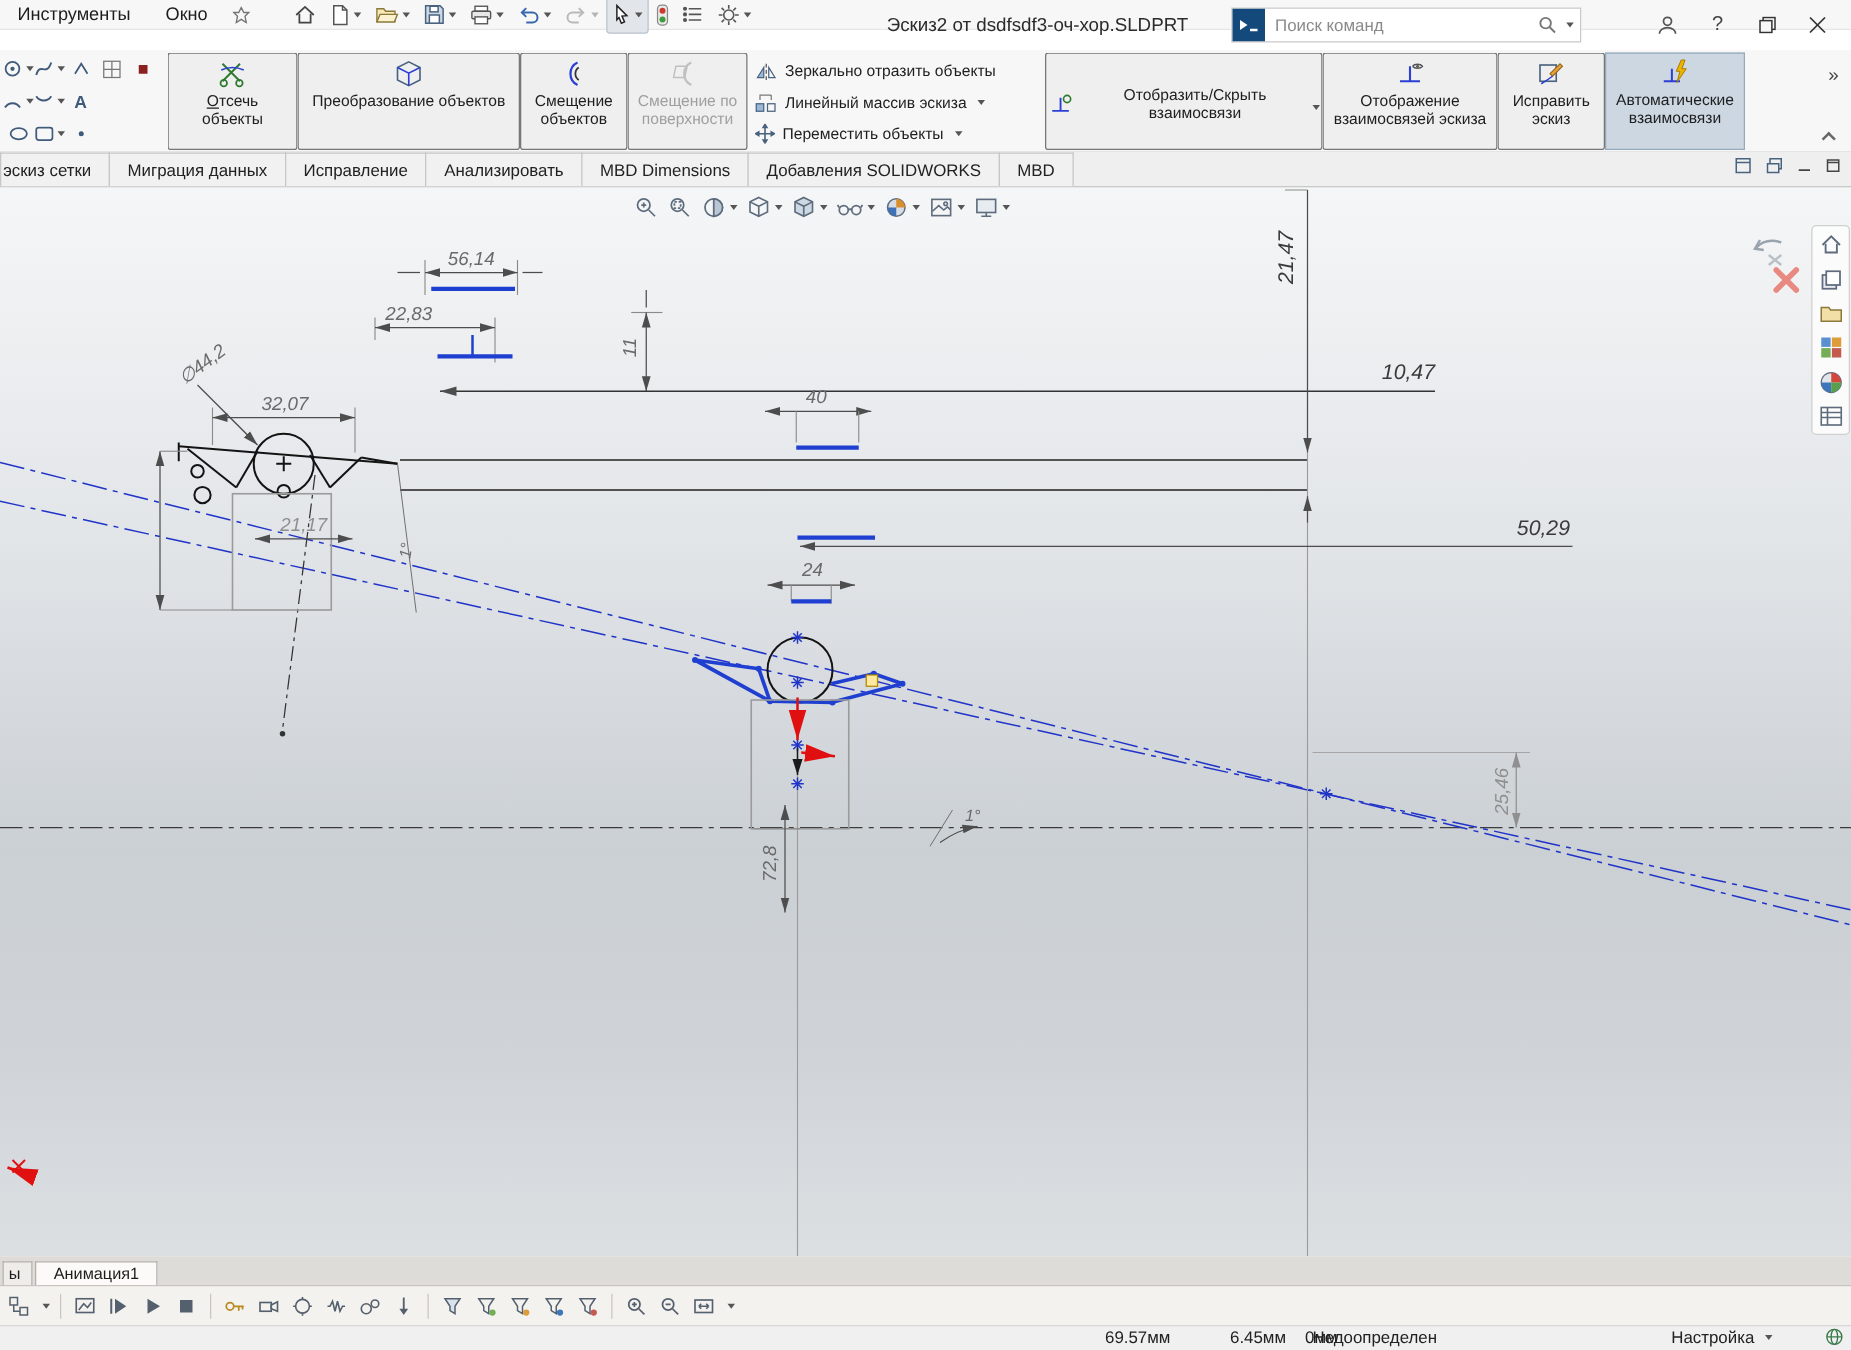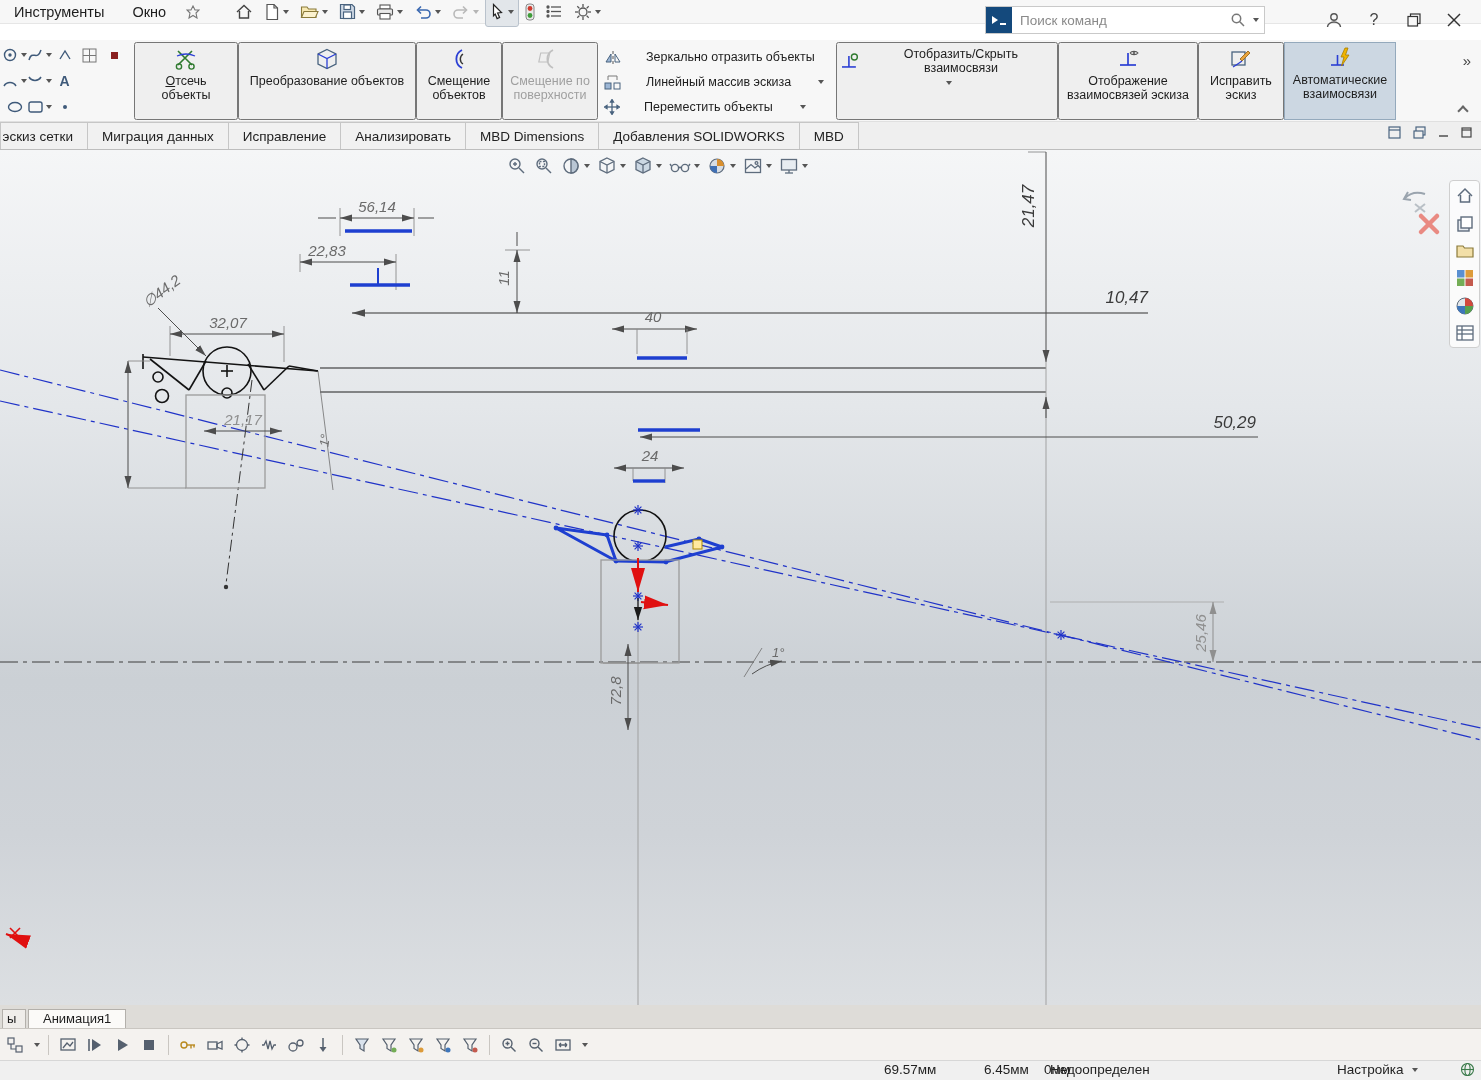--- a/index.html
+++ b/index.html
@@ -30,22 +30,22 @@
 .sk-cluster{position:absolute;left:0;top:2px;width:130px;height:78px;display:grid;grid-template-columns:repeat(5,25px);grid-auto-rows:26px;align-items:center;justify-items:center;padding-left:2px}
 .mini{display:flex;align-items:center;justify-content:center;height:22px;padding:0 1px}
 .rwrap{position:absolute;left:134px;top:2px;display:flex;align-items:flex-start;height:78px}
 .rbtn{display:flex;flex-direction:column;align-items:center;padding:3px 6px 0 6px;font-size:12.5px;color:#1e1e1e;text-align:center;line-height:14px;height:78px}
 .rbtn .ric{margin-bottom:3px}
 .rbtn .lbl{display:block}
 .ul-first::first-letter{text-decoration:underline}
 .rbtn.dis{color:#9f9f9f}
 .rbtn.hl{background:#ccd7e2;border:1px solid #94a9bc}
 .rstack{display:flex;flex-direction:column;justify-content:flex-start;padding-top:4px;gap:3px;height:78px}
-.rrow{display:flex;align-items:center;gap:24px;font-size:12.5px;color:#1e1e1e;height:22px;padding:0 6px}
-.relbtn{display:flex;flex-direction:column;align-items:center;font-size:12.5px;color:#1e1e1e;height:78px;padding-top:3px}
+.rrow{display:flex;align-items:center;gap:6px;font-size:12.5px;color:#1e1e1e;height:22px;padding:0 6px}
+.relbtn{display:flex;align-items:center;font-size:12.5px;color:#1e1e1e;height:78px;padding-top:3px}
 .relbtn .toprow{display:flex;align-items:center;gap:6px}
 .overflow-glyph{position:absolute;right:10px;top:12px;font-size:15px;color:#444}
 .collapse-chev{position:absolute;right:14px;bottom:6px;width:8px;height:8px;border-left:2px solid #666;border-top:2px solid #666;transform:rotate(45deg)}
 
 
 .tabrow{position:absolute;top:122px;left:0;width:1481px;height:28px;background:#efefef;border-bottom:1px solid #bdbdbd;display:flex;align-items:stretch}
 .tab{display:flex;align-items:center;padding:0 14px;font-size:13.5px;color:#222;border:1px solid #c6c6c6;border-bottom:none;background:#f1f1f1;white-space:nowrap;margin-right:-1px}
 .tab.clip{width:88px;overflow:hidden;justify-content:flex-end;padding-left:2px}
 .tab-controls{position:absolute;right:8px;top:3px;display:flex;gap:10px;align-items:center}
 
@@ -172,20 +172,21 @@
               <line x1="3.3" y1="3.3" x2="5.4" y2="5.4"></line>
               <line x1="12.6" y1="12.6" x2="14.7" y2="14.7"></line>
               <line x1="3.3" y1="14.7" x2="5.4" y2="12.6"></line>
               <line x1="12.6" y1="5.4" x2="14.7" y2="3.3"></line>
             </g>
           </svg>
           <i class="cd"></i>
       </span>
     </div>
 
+    <div class="doc-title">Эскиз2 от dsdfsdf3-оч-хор.SLDPRT</div>
 
     <div class="searchbox">
       <span class="sw-badge">
           <span class="tri"></span>
           <span class="bar"></span>
         </span>
       <input placeholder="Поиск команд" style="">
       <span style="padding:0 4px">
         <svg width="16" height="16" viewBox="0 0 16 16" fill="none" stroke="#777" stroke-width="1.5">
             <circle cx="6.5" cy="6.5" r="4.2"></circle>

